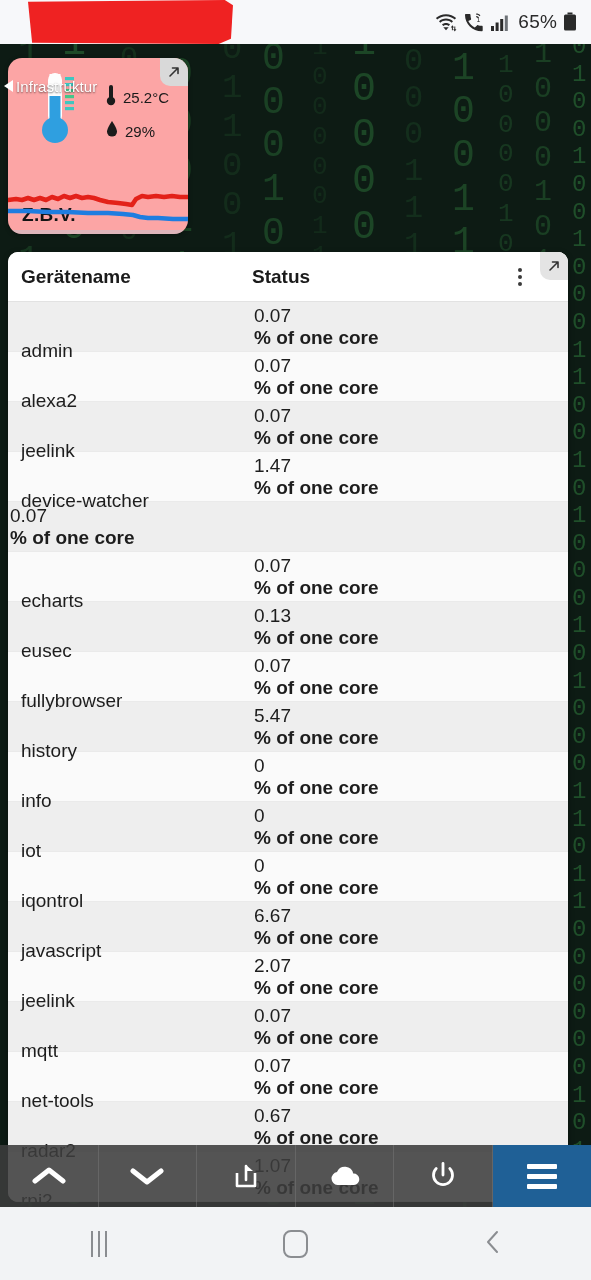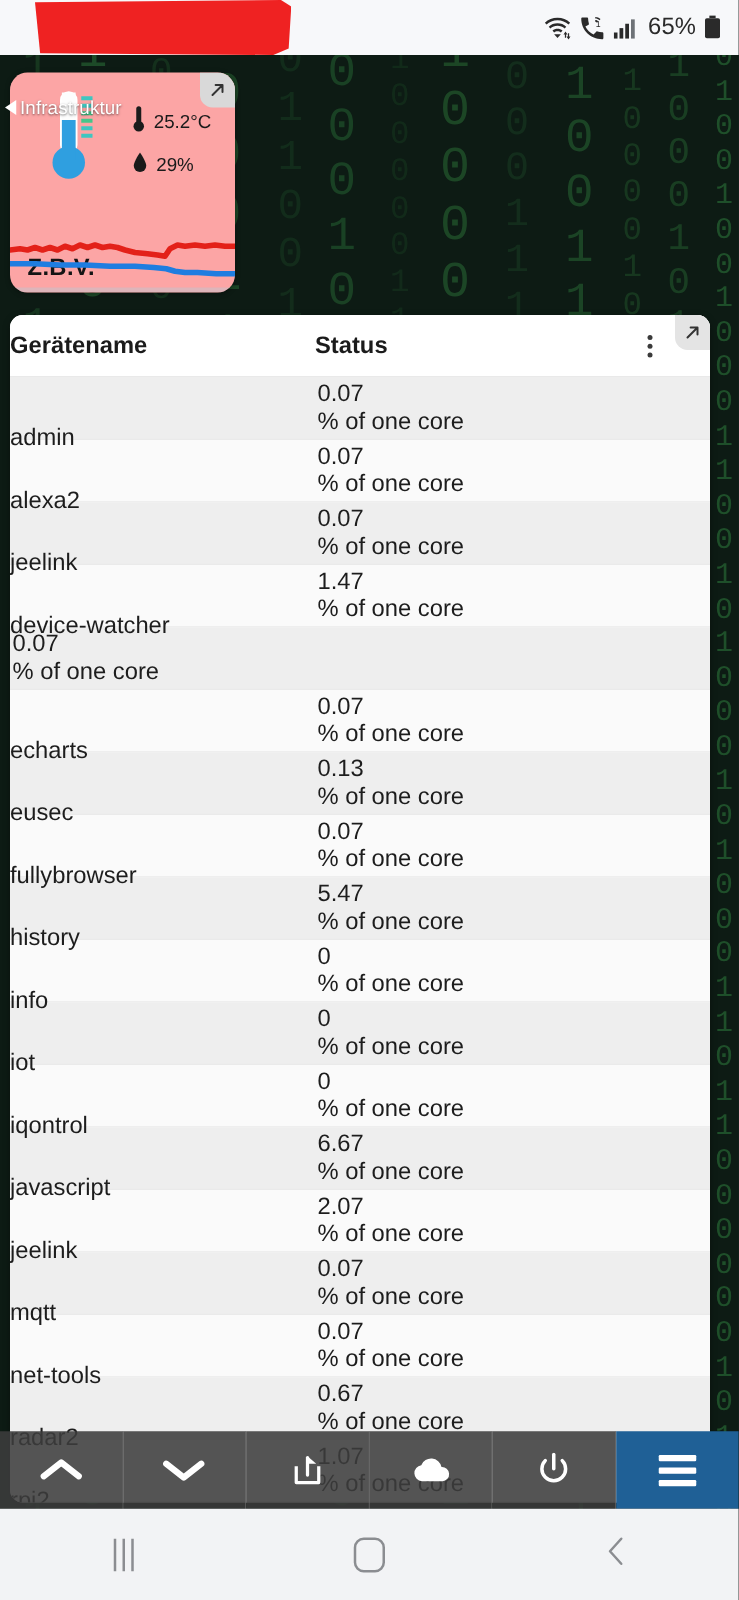--- a/index.html
+++ b/index.html
@@ -96,21 +96,21 @@
     z-index: 18;
     box-shadow: 0 2px 6px rgba(0,0,0,.35);
   }
   #tablecard .thead {
     position: relative;
     display: flex; align-items: center;
     height: 50px;
     background: #ffffff;
     border-bottom: 1px solid #e2e2e2;
   }
-  .col-name  { width: 244px; }
+  .col-name  { width: 244px; padding-left: 13px; }
   .col-status{ flex: 1; }
   .thead .hcell { font-size: 19px; font-weight: bold; color: #1b1b1b; }
   .thead .kebab {
     position: absolute; right: 42px; top: 50%; transform: translateY(-50%);
     display: flex; flex-direction: column; gap: 3px; padding: 4px;
   }
   .thead .kebab i { display: block; width: 4px; height: 4px; border-radius: 50%; background: #3a3a3a; }
   .thead .corner-arrow {
     position: absolute; right: 0; top: 0; width: 28px; height: 28px;
     background: #e4e4e4; border-bottom-left-radius: 10px;
@@ -119,21 +119,21 @@
   .trow {
     display: flex; align-items: center;
     height: 50px;
     border-bottom: 1px solid #eaeaea;
   }
   .trow.odd  { background: #eeeeee; }
   .trow.even { background: #fafafa; }
   .trow .cell-name { font-size: 19px; color: #1d1d1d; margin-top: 48px; }
   .trow .cell-status { font-size: 19px; color: #1d1d1d; display: flex; align-items: baseline; flex-direction: column; }
   .trow .cell-status .val { min-width: 52px; display: inline-block; }
-  .trow .cell-status .unit { margin-left: 2px; }
+  .trow .cell-status .unit { margin-left: 2px; font-weight: bold; }
 
   
   #apptoolbar {
     position: absolute; left: 0; bottom: 73px; width: 591px; height: 62px;
     display: flex; z-index: 30;
   }
   #apptoolbar .tbtn {
     flex: 1;
     background: rgba(60,60,60,.88);
     border-right: 1px solid rgba(120,120,120,.5);

